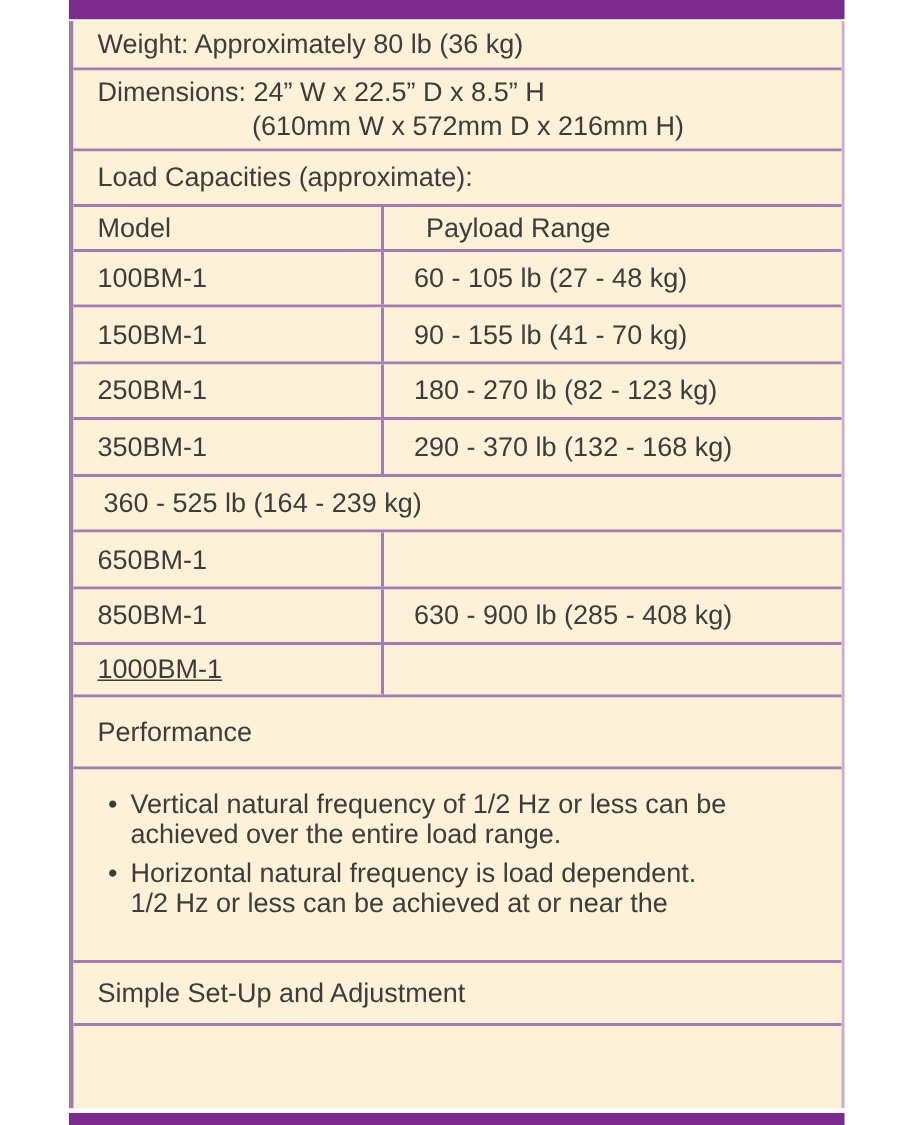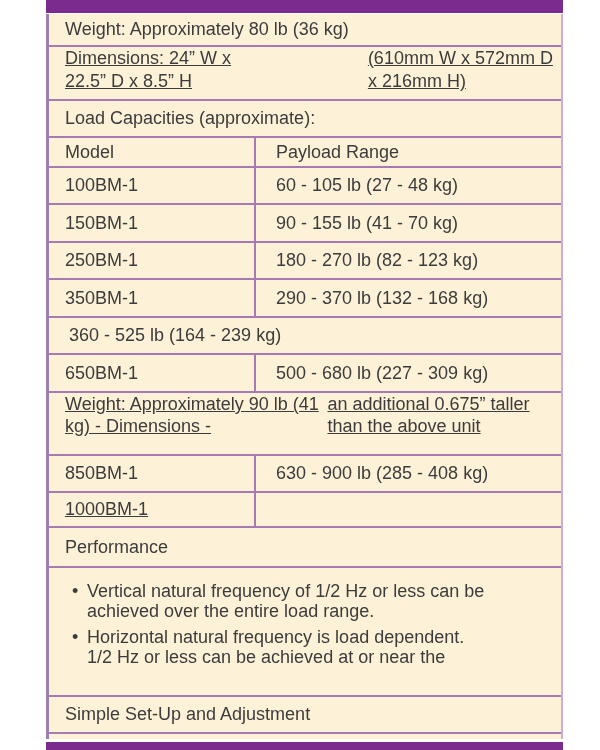--- a/index.html
+++ b/index.html
@@ -50,35 +50,34 @@
     flex: none;
     background: var(--panel-cream);
     border-bottom: 2px solid var(--divider-purple);
     display: flex;
     align-items: center;
     padding-left: 16px;
     font-size: 18px;
     line-height: 21px;
   }
   .row.multiline {
-    flex-direction: row;
+    flex-direction: column;
     align-items: flex-start;
     justify-content: center;
-    text-decoration: underline;
   }
   .row.cols { padding-left: 0; align-items: stretch; }
   .h33 { height: 33px; }
   .h54 { height: 54px; line-height: 23px; }
   .h37 { height: 37px; }
-  .h30 { height: 30px; }
+  .h30 { height: 30px; gap: 8px; }
   .h38 { height: 38px; }
   .h35 { height: 35px; text-decoration: underline; }
   .h63 { height: 63px; line-height: 22px; }
-  .h40 { height: 40px; }
-  .h42 { height: 37px; }
+  .h40 { height: 48px; }
+  .h42 { height: 42px; }
   .indent2 { margin-left: 103px; }
   .cell {
     display: flex;
     align-items: center;
   }
   .cell.model {
     width: 207px;
     flex: none;
     border-right: 2px solid var(--divider-purple);
     padding-left: 16px;
@@ -169,29 +168,22 @@
       <div class="row h37 cols">
         <div class="cell payload">
           <span>360 - 525 lb (164 - 239 kg)</span>
         </div>
       </div>
 
       <div class="row h38 cols">
         <div class="cell model">
           <span>650BM-1</span>
         </div>
-        <div class="cell payload">
-          <span>500 - 680 lb (227 - 309 kg)</span>
-        </div>
-      </div>
-
-      <div class="row h63 multiline">
-        <span>Weight: Approximately 90 lb (41 kg) - Dimensions -</span>
-        <span>an additional 0.675” taller than the above unit</span>
-      </div>
+      </div>
+
 
       <div class="row h37 cols">
         <div class="cell model">
           <span>850BM-1</span>
         </div>
         <div class="cell payload">
           <span>630 - 900 lb (285 - 408 kg)</span>
         </div>
       </div>
 

